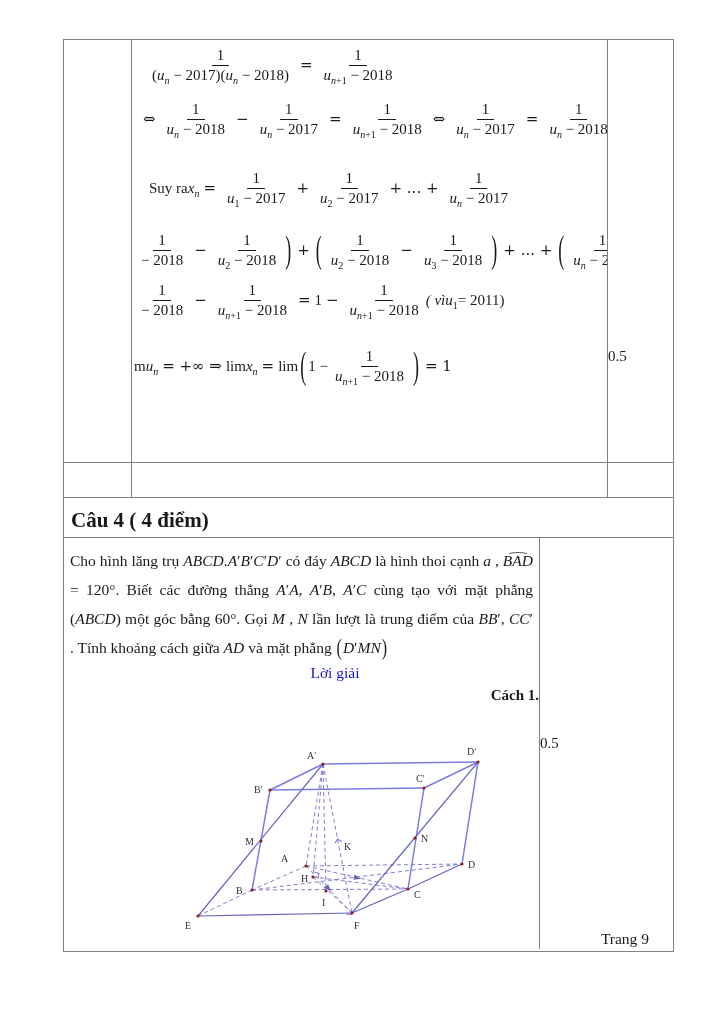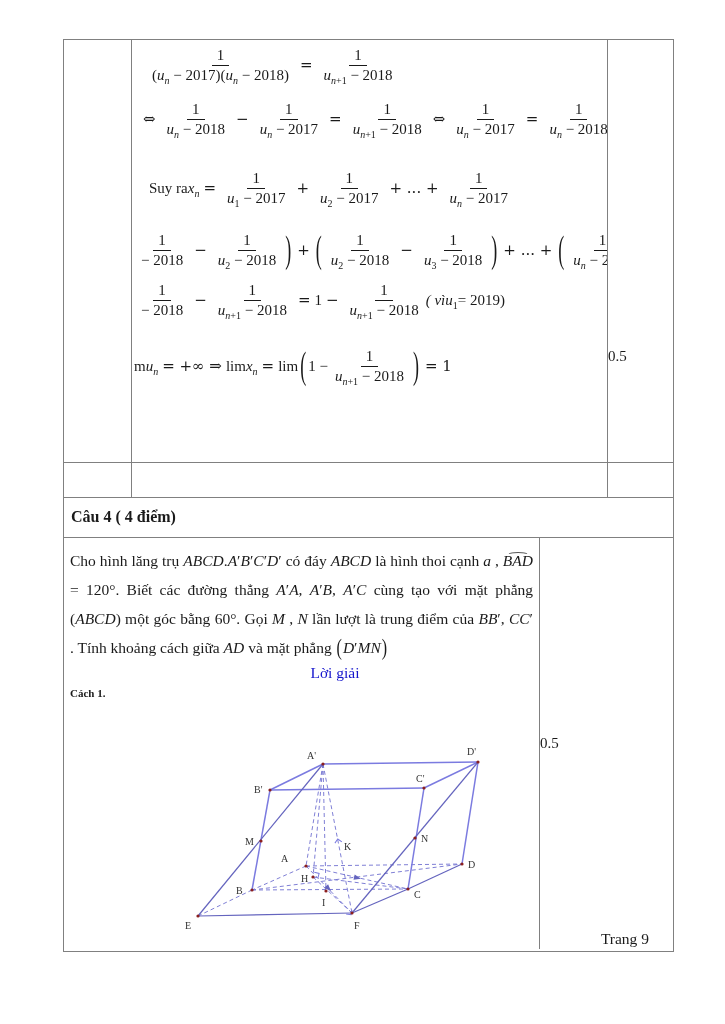--- a/index.html
+++ b/index.html
@@ -27,33 +27,33 @@
   .frac .den{padding:1px 5px 0;}
   .fit{font-style:italic;}
   .fup{font-style:normal;}
   .fop{margin:0 4px;font-family:"DejaVu Serif","Liberation Serif",serif;}
   .sub{font-size:10px;vertical-align:sub;line-height:0;}
   .bigp{display:inline-block;transform:scaleY(2.05);font-size:18px;line-height:1;
         margin:0 2px;font-weight:400;}
   .bigp2{display:inline-block;transform:scaleY(1.45);font-size:16px;line-height:1;margin:0 1px;}
 
   
-  .sec{font-weight:bold;font-size:16px;padding:10px 0 0 7px;}
+  .sec{font-weight:bold;font-size:21px;padding:10px 0 0 7px;}
   .qid{font-weight:bold;font-size:15.5px;padding:10px 0 0 7px;}
   .score{position:absolute;left:0;font-size:15px;}
 
   
   .ptext{margin:8px 6px 0 6px;text-align:justify;font-size:15.5px;line-height:29px;}
   .pm{font-style:normal;}
   .hat{position:relative;font-style:italic;display:inline-block;}
   .hat::before{content:"\2322";position:absolute;left:50%;top:-0.66em;
     transform:translateX(-50%) scaleX(2.7) scaleY(0.65);font-size:0.8em;
     font-family:"DejaVu Sans",sans-serif;font-style:normal;}
   .solution{font-weight:normal;font-size:15.5px;text-align:center;margin:2px 0 0 66px;width:410px;}
-  .method{font-weight:bold;font-size:11px;margin:5px 0 12px 6px;}
+  .method{font-weight:bold;font-size:15px;margin:5px 0 12px 6px;text-align:right;}
 
   .figure-wrap{position:absolute;left:98px;top:200px;width:352px;height:202px;}
   .footer{position:absolute;top:930px;right:76px;font-size:15.5px;color:#1a1a1a;}
 </style>
 </head>
 <body>
 
 <div class="page">
   <div class="tbl">
 
@@ -159,21 +159,21 @@
             </span>
             <span class="fop">=</span>
             <span class="fup">1</span>
             <span class="fop">−</span>
             <span class="frac">
               <span class="num"><span class="fup">1</span></span>
               <span class="den"><span class="fit">u</span><span class="sub"><span class="fit">n</span><span class="fup">+1</span></span><span class="fup"> − 2018</span></span>
             </span>
             <span class="fit">  ( vì </span>
             <span><span class="fit">u</span><span class="sub"><span class="fup">1</span></span></span>
-            <span class="fup"> = 2019)</span>
+            <span class="fup"> = 2011)</span>
           </div>
           <div class="fline" style="left: 2px; top: 308px;">
             <span class="fup">m </span>
             <span><span class="fit">u</span><span class="sub"><span class="fit">n</span></span></span>
             <span class="fop">= +∞ ⇒</span>
             <span class="fup">lim</span>
             <span><span class="fit">x</span><span class="sub"><span class="fit">n</span></span></span>
             <span class="fop">=</span>
             <span class="fup">lim</span>
             <span class="bigp">(</span>

